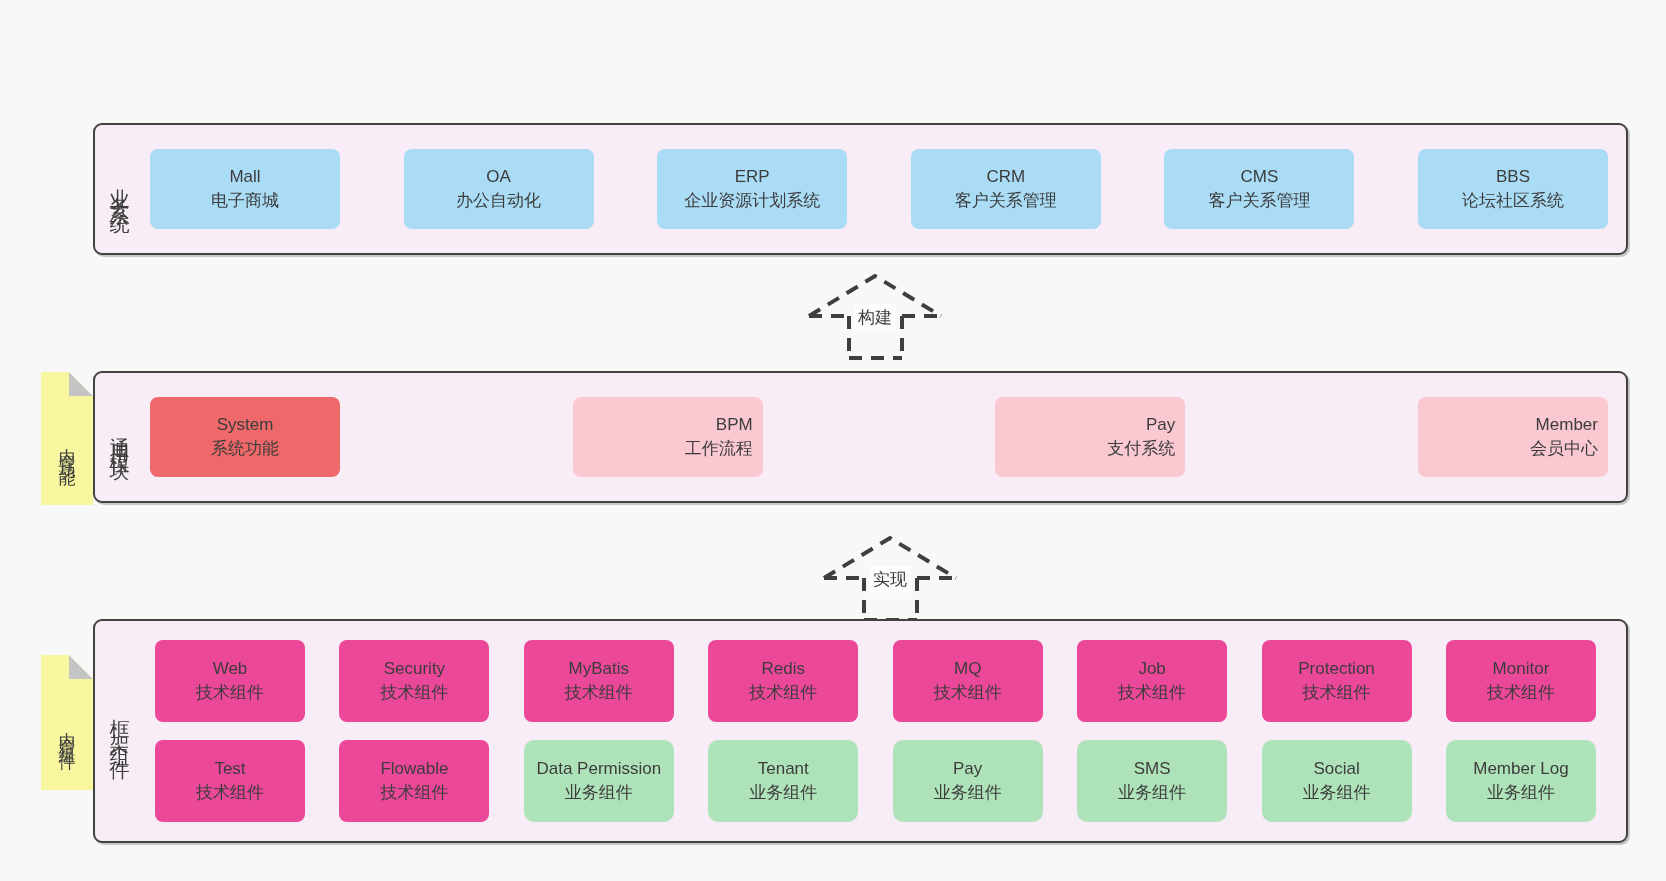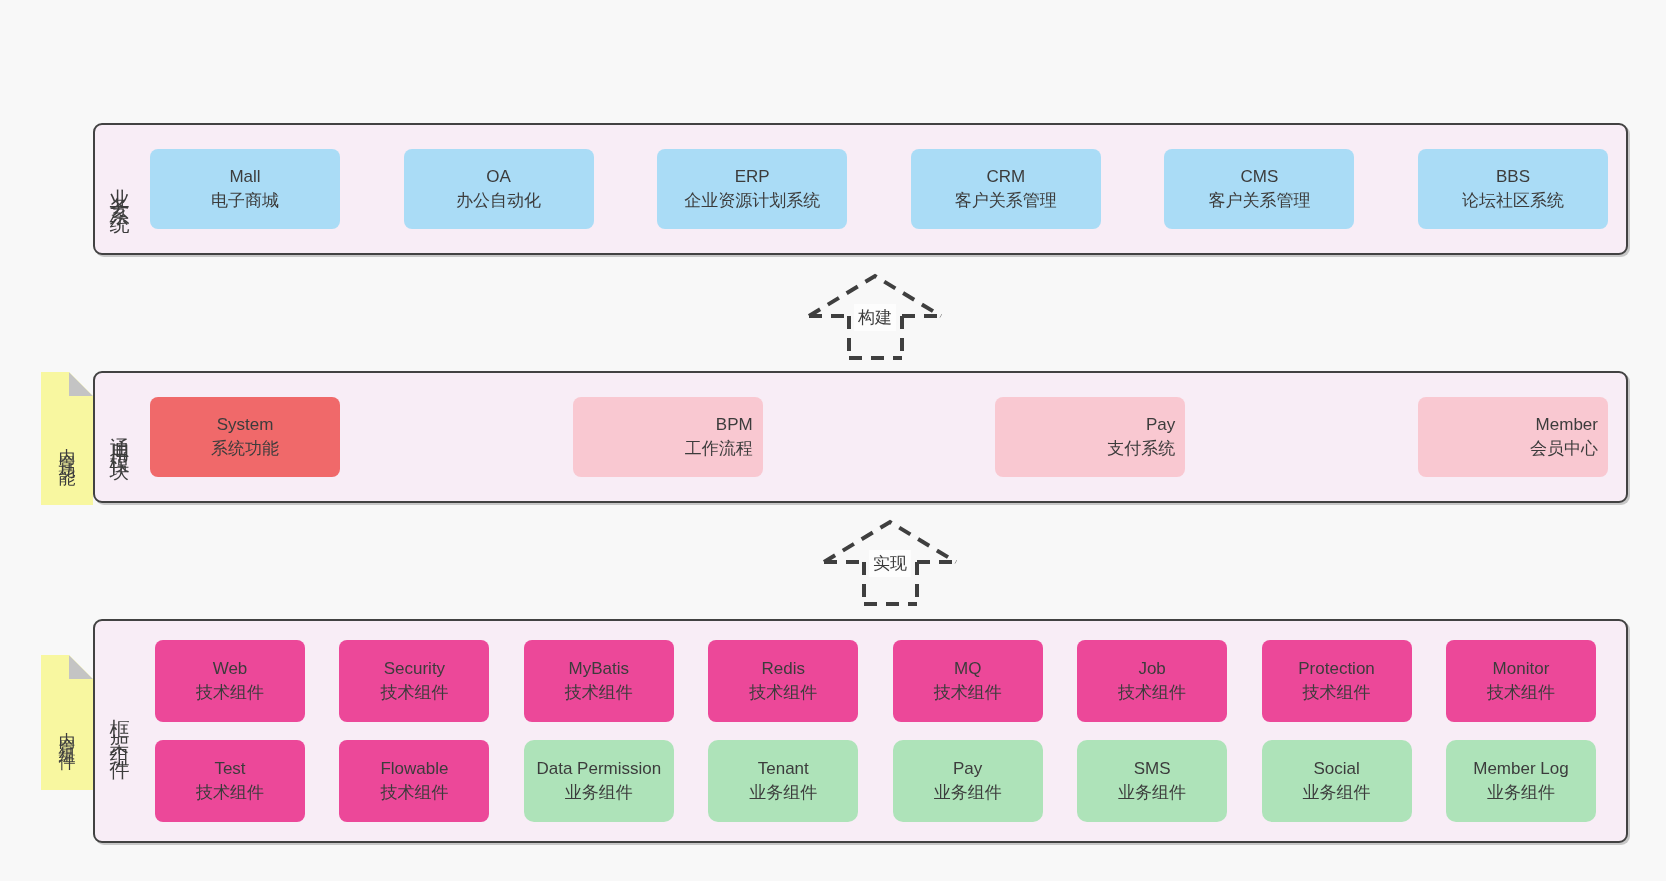--- a/index.html
+++ b/index.html
@@ -95,21 +95,21 @@
     letter-spacing: 7px;
     white-space: nowrap;
   }
 
   
   .arrow {
     position: absolute;
     width: 140px; height: 92px;
   }
   .arrow-0 { left: 805px; top: 270px; }
-  .arrow-1 { left: 820px; top: 516px; }
+  .arrow-1 { left: 820px; top: 532px; }
   .arrow svg { position: absolute; inset: 0; }
   .arrow .arrow-label {
     position: absolute;
     left: 50%; top: 34px;
     transform: translateX(-50%);
     background: #fdfdfd;
     padding: 2px 4px;
     font-size: 17px;
     white-space: nowrap;
   }

